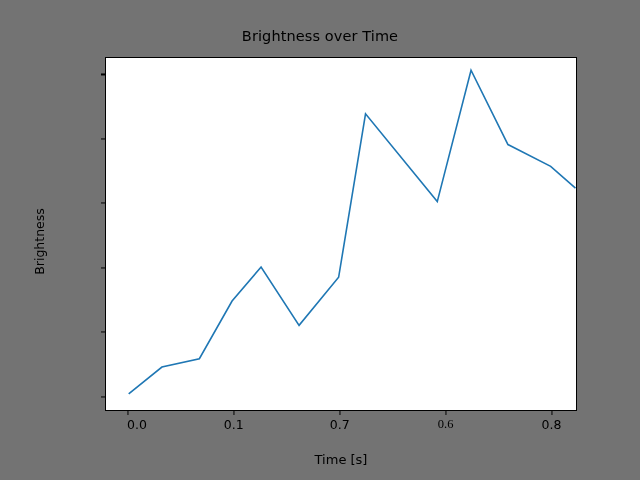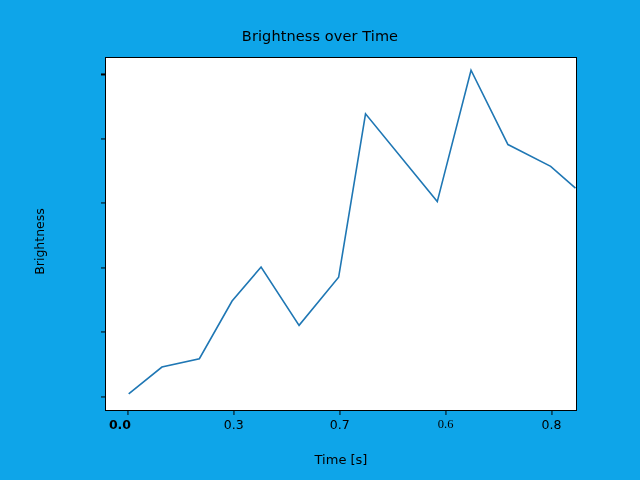--- a/index.html
+++ b/index.html
@@ -10,21 +10,21 @@
     width: 640px;
     height: 480px;
     background: #ffffff;
     font-family: "DejaVu Sans", sans-serif;
     overflow: hidden;
   }
   #figure {
     position: relative;
     width: 640px;
     height: 480px;
-    background: #0ea5e9;
+    background: #737373;
   }
   #chart-title {
     position: absolute;
     left: 0;
     top: 28px;
     width: 640px;
     text-align: center;
     font-size: 14.5px;
     color: #000000;
     letter-spacing: 0.1px;
@@ -104,22 +104,22 @@
   <div id="ytick-labels"></div>
   <div id="ytick-marks">
       <div class="ytick-mark" style="top: 396.814px;"></div>
       <div class="ytick-mark" style="top: 332.333px;"></div>
       <div class="ytick-mark" style="top: 267.852px;"></div>
       <div class="ytick-mark" style="top: 203.372px;"></div>
       <div class="ytick-mark" style="top: 138.891px;"></div>
       <div class="ytick-mark" style="top: 74.4098px;"></div>
     </div>
   <div id="xtick-labels">
-      <div class="xtick-label" style="left: 120px; font-weight: bold;">0.0</div>
-      <div class="xtick-label" style="left: 233.727px;">0.3</div>
+      <div class="xtick-label" style="left: 137px;">0.0</div>
+      <div class="xtick-label" style="left: 233.727px;">0.1</div>
       <div class="xtick-label" style="left: 339.676px;">0.7</div>
       <div class="xtick-label" style="left: 445.624px; font-family: Liberation Serif, serif;">0.6</div>
       <div class="xtick-label" style="left: 551.572px; text-align: center;">0.8</div>
     </div>
   <div id="xtick-marks">
       <div class="xtick-mark" style="left: 127.779px;"></div>
       <div class="xtick-mark" style="left: 233.727px;"></div>
       <div class="xtick-mark" style="left: 339.676px;"></div>
       <div class="xtick-mark" style="left: 445.624px;"></div>
       <div class="xtick-mark" style="left: 551.572px;"></div>

